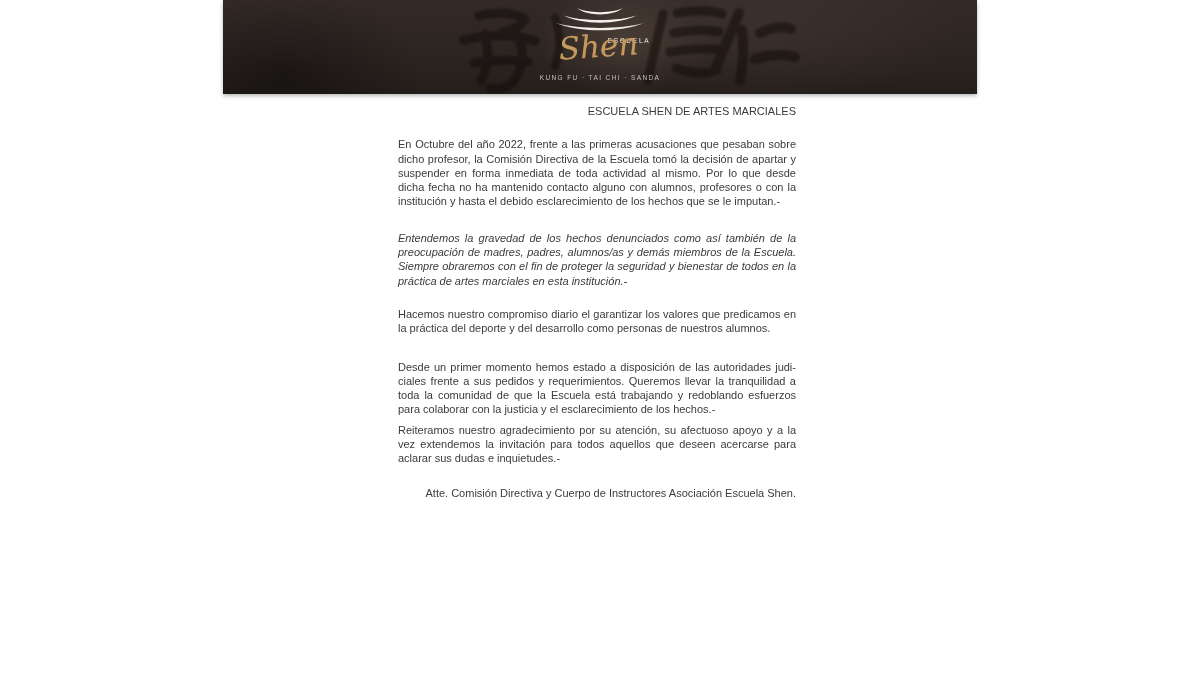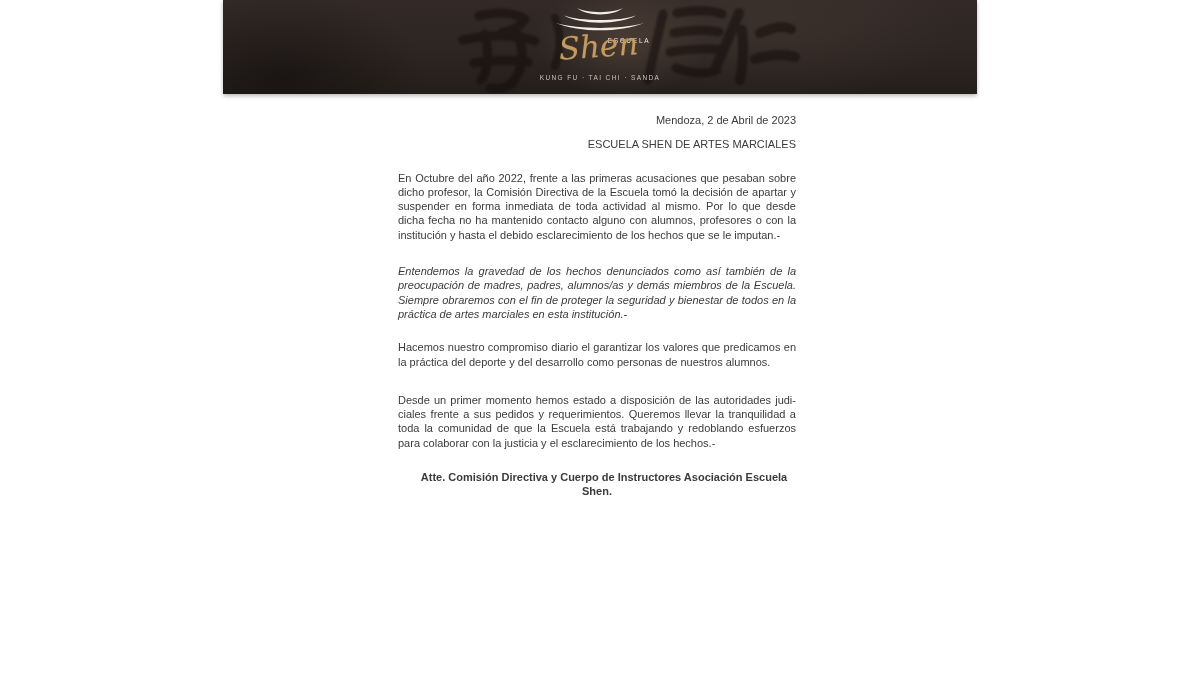--- a/index.html
+++ b/index.html
@@ -91,21 +91,21 @@
   .date { margin-top: 19px !important; }
   .org { margin-top: 10px !important; }
   .greeting { margin-top: 36px !important; text-align: left; }
   .para { text-align: justify; hyphens: manual; -webkit-hyphens: manual; }
   .p1 { margin-top: 29px !important; }
   .p2 { margin-top: 19px !important; }
   .p3 { margin-top: 22px !important; font-style: italic; }
   .p4 { margin-top: 24px !important; }
   .p5 { margin-top: 19px !important; }
   .p6 { margin-top: 6px  !important; }
-  .signature { margin-top: 20px !important; text-indent: 14px; text-align: center; font-weight: bold; }
+  .signature { margin-top: 20px !important; text-indent: 14px; text-align: right; }
 </style>
 </head>
 <body>
 
 <div class="page">
 
   <header class="band">
     <svg class="calligraphy" width="754" height="94" viewBox="0 0 754 94">
 
       <g stroke-width="9">
@@ -144,24 +144,24 @@
       </svg>
       <div class="brand">
         <span class="escuela">ESCUELA</span>
         <span class="shen">Shen</span>
       </div>
       <div class="tagline">KUNG FU · TAI CHI · SANDA</div>
     </div>
   </header>
 
   <main class="letter">
-    <p class="right date">Mendoza, 2 de Abril de 2023</p>
     <p class="right org">ESCUELA SHEN DE ARTES MARCIALES</p>
 
     <p class="para p2">En Octubre del año 2022, frente a las primeras acusaciones que pesaban sobre dicho profesor, la Comisión Directiva de la Escuela tomó la decisión de apartar y suspender en forma inmediata de toda actividad al mismo. Por lo que desde dicha fecha no ha mantenido contacto alguno con alumnos, profesores o con la institución y hasta el debido esclarecimiento de los hechos que se le imputan.-</p>
     <p class="para p3">Entendemos la gravedad de los hechos denunciados como así también de la preocupación de madres, padres, alumnos/as y demás miembros de la Escuela. Siempre obraremos con el fin de proteger la seguridad y bienestar de todos en la práctica de artes marciales en esta institución.-</p>
     <p class="para p5">Hacemos nuestro compromiso diario el garantizar los valores que predicamos en la práctica del deporte y del desarrollo como personas de nuestros alumnos.</p>
     <p class="para p4">Desde un primer momento hemos estado a disposición de las autoridades judi­ciales frente a sus pedidos y requerimientos. Queremos llevar la tranquilidad a toda la comunidad de que la Escuela está trabajando y redoblando esfuerzos para colaborar con la justicia y el esclarecimiento de los hechos.-</p>
+    <p class="para p6">Reiteramos nuestro agradecimiento por su atención, su afectuoso apoyo y a la vez extendemos la invitación para todos aquellos que deseen acercarse para aclarar sus dudas e inquietudes.-</p>
 
     <p class="signature">Atte. Comisión Directiva y Cuerpo de Instructores Asociación Escuela Shen.</p>
   </main>
 
 </div>
 
 </body></html>

